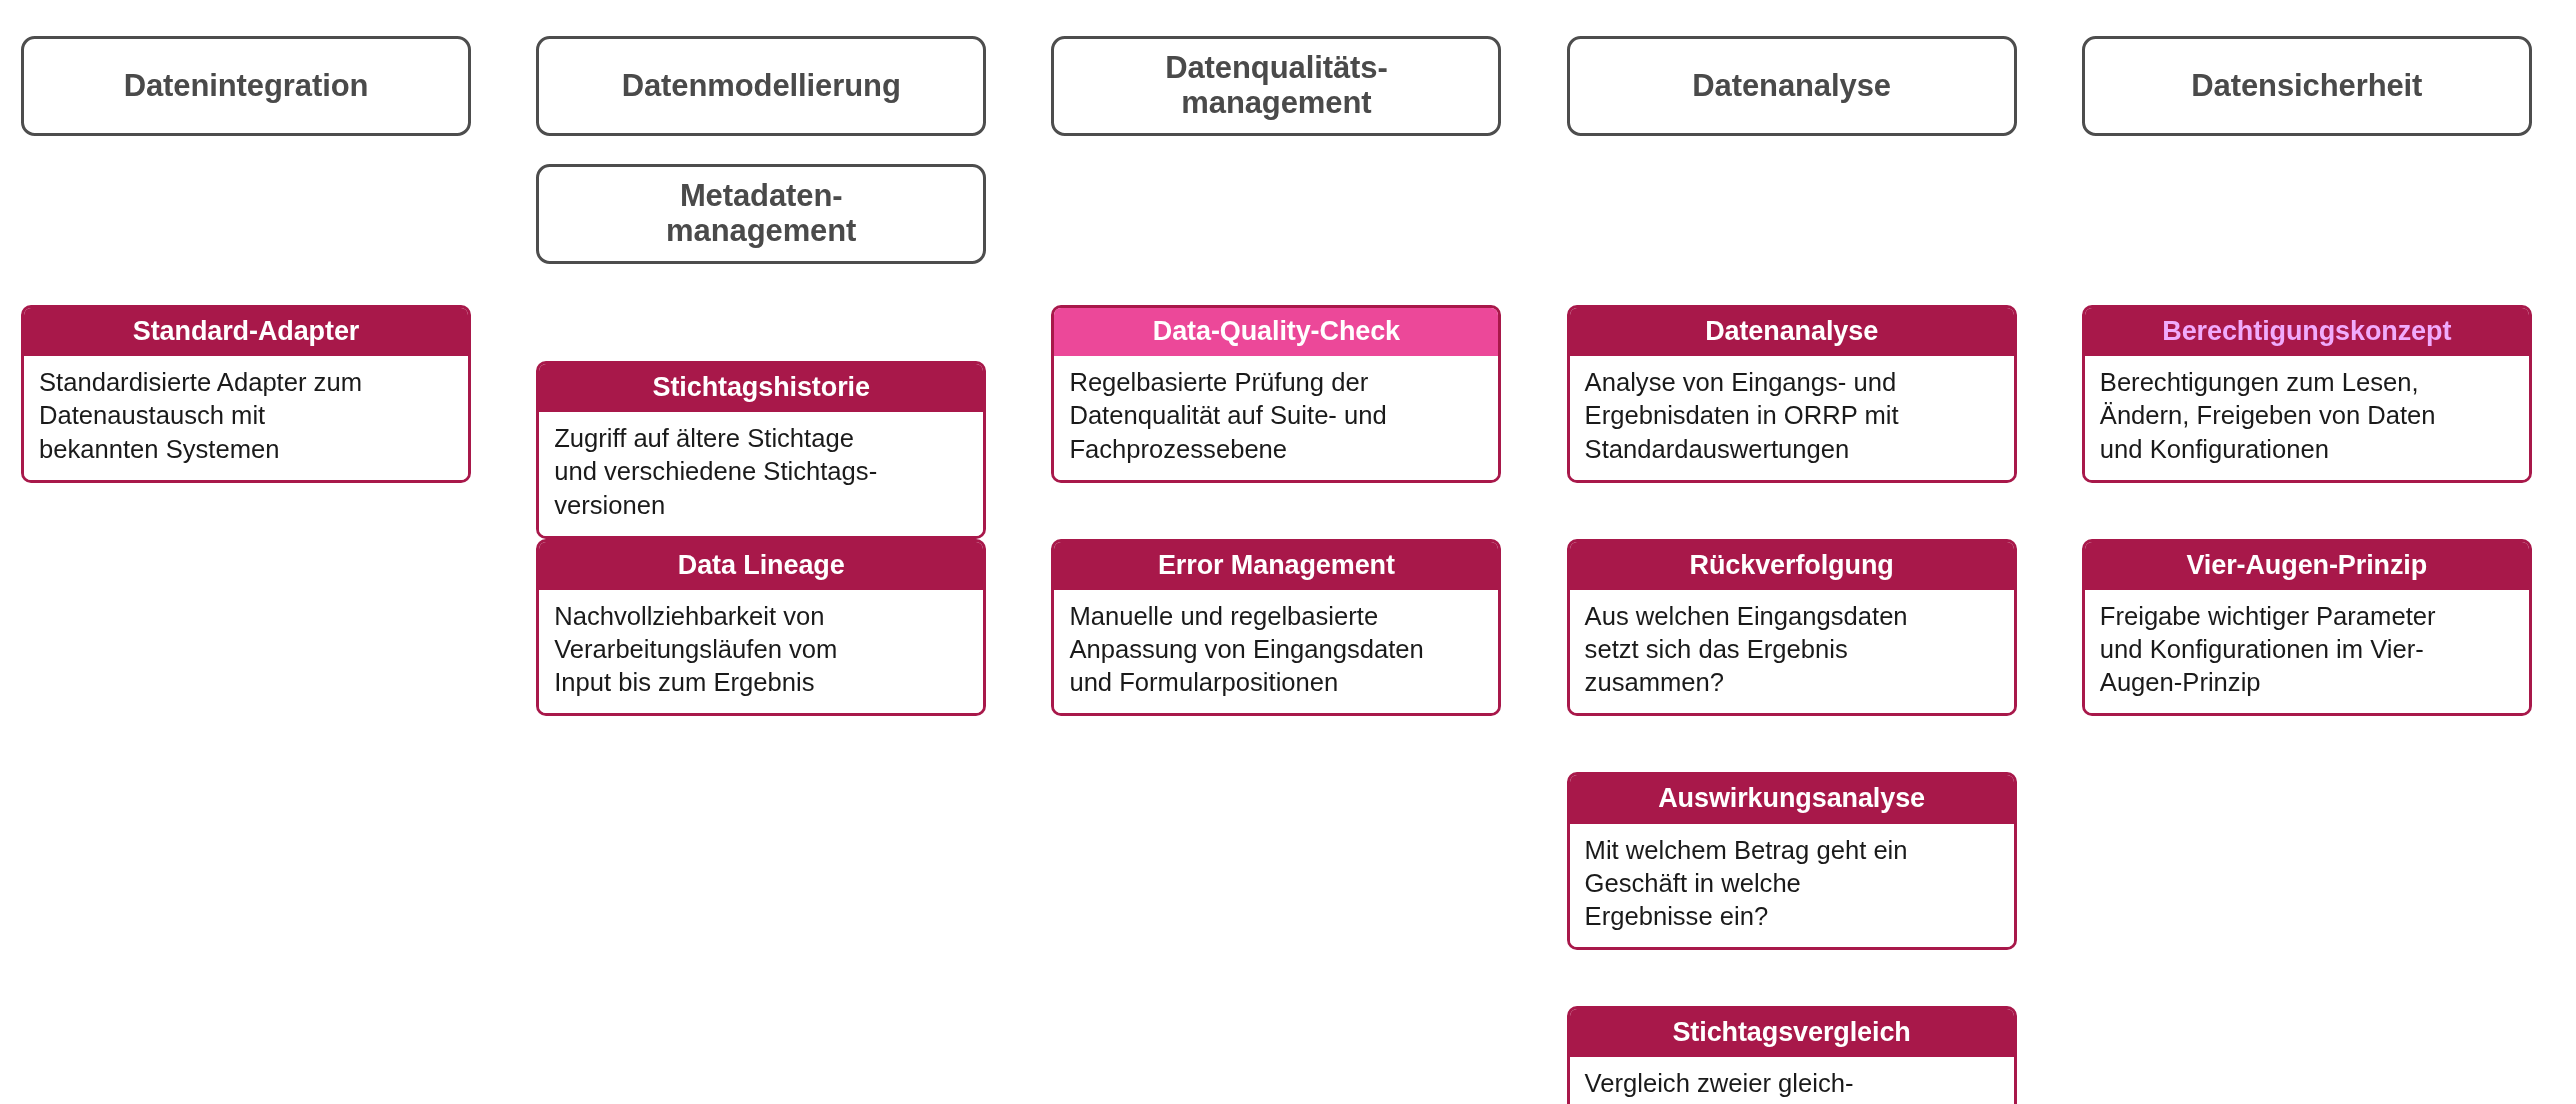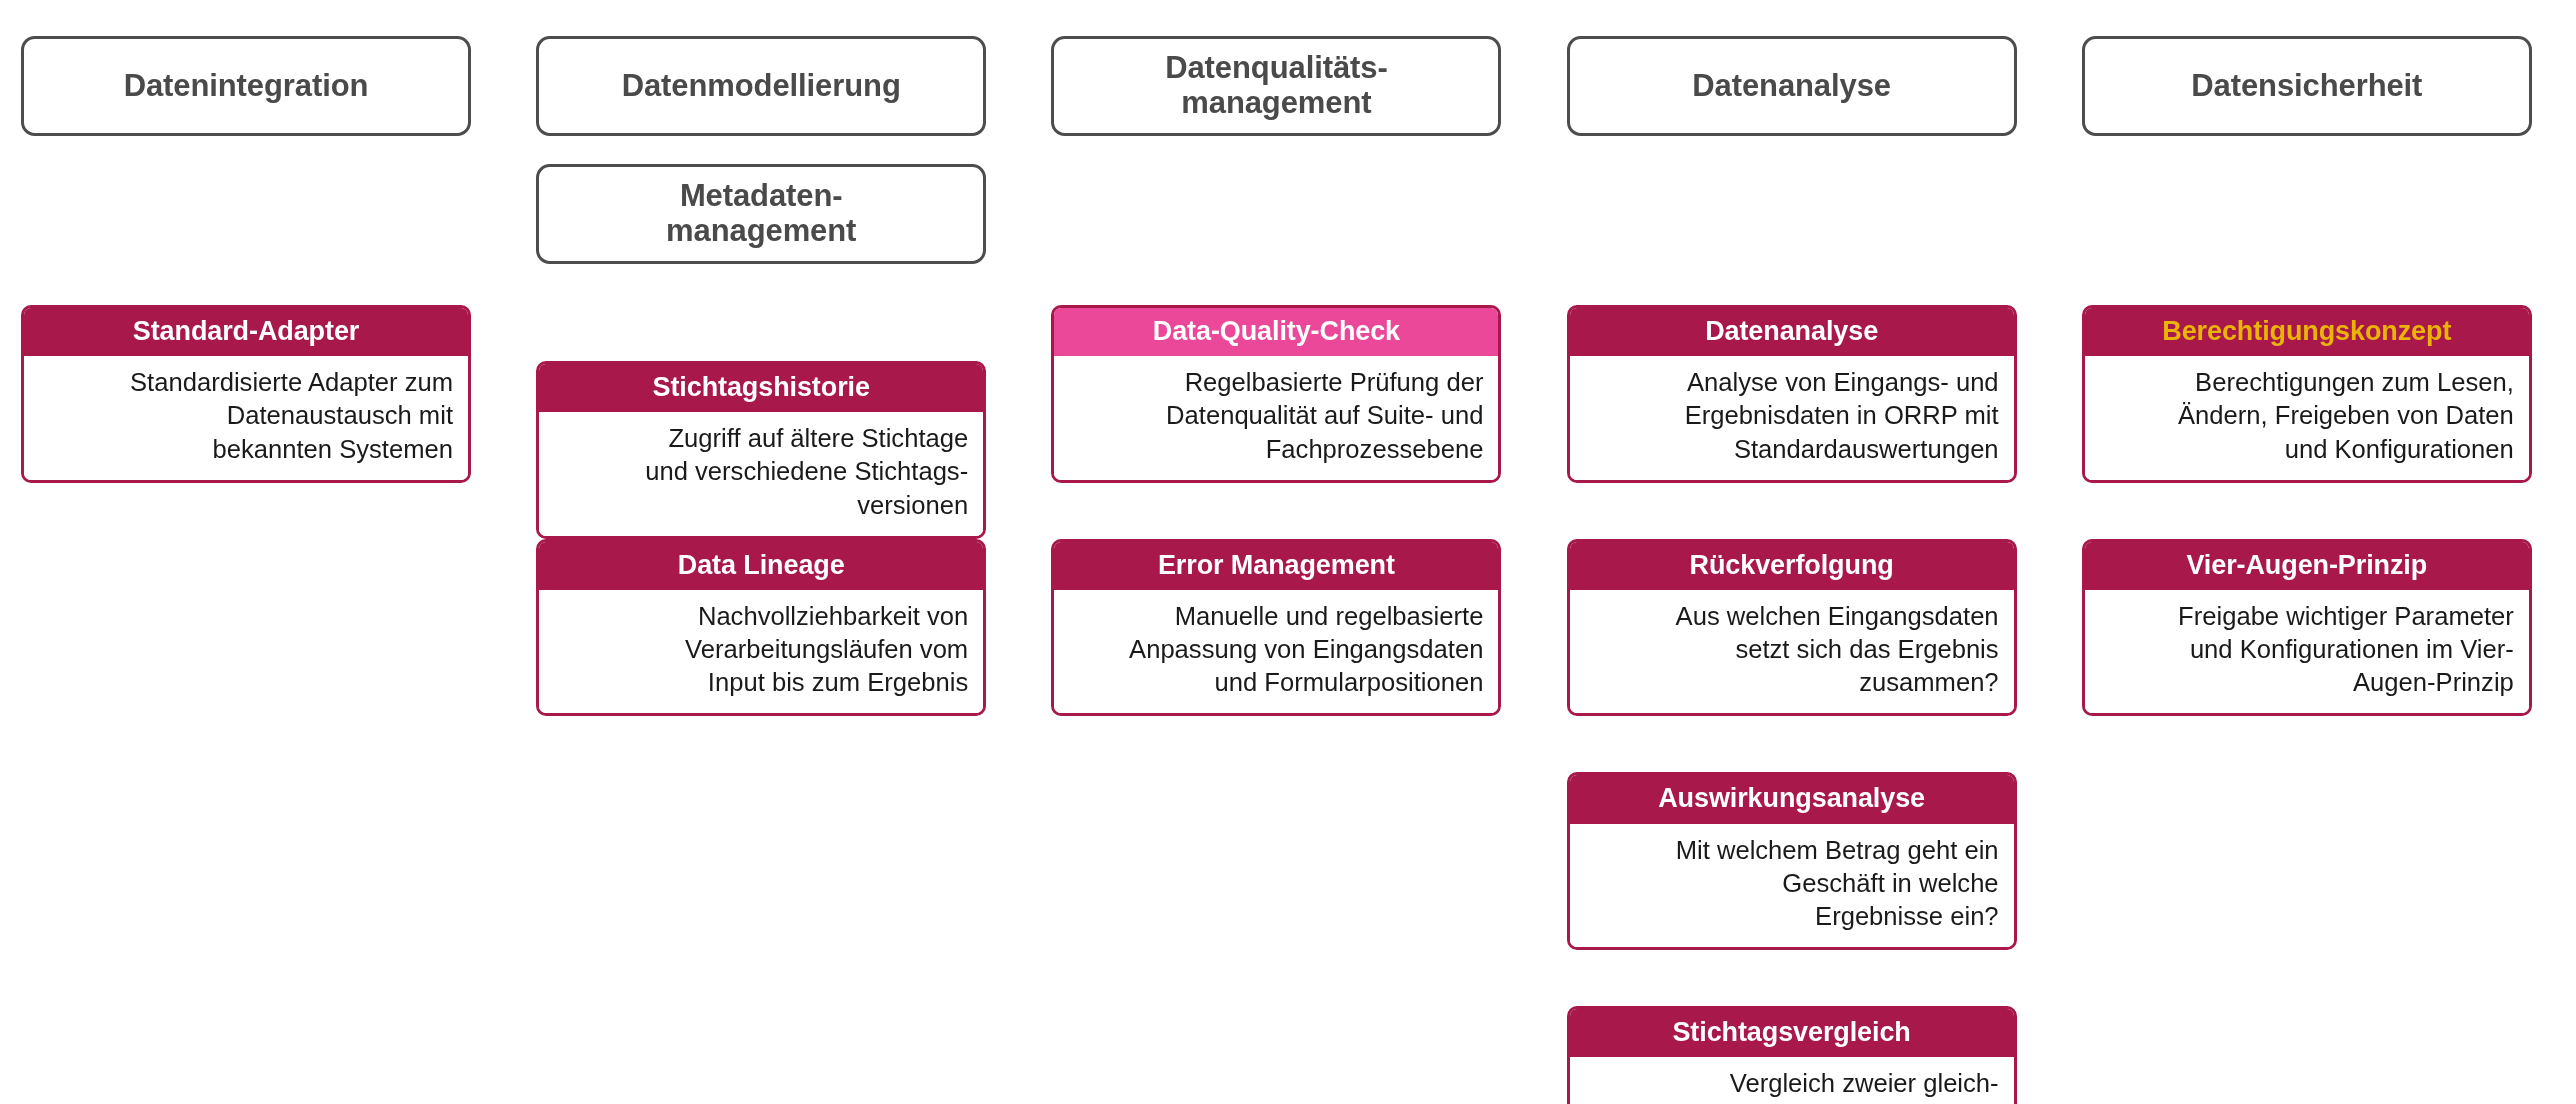--- a/index.html
+++ b/index.html
@@ -68,21 +68,20 @@
     letter-spacing:-0.1px;
   }
   .card-body{
     background:#ffffff;
     color:#1a1a1a;
     font-size:25.6px;
     line-height:1.30;
     padding:10px 15px 13.7px 15px;
     white-space:pre-line;
     font-weight:400;
-    text-align:right;
   }
 </style>
 </head>
 <body style="background: rgb(255, 255, 255);">
 
 <div id="board">
     <div class="column">
       <div class="col-inner">
         <div>
           <div class="header-box" style="border-color: rgb(77, 77, 77); color: rgb(74, 74, 74);">
@@ -187,21 +186,21 @@
     </div>
     <div class="column">
       <div class="col-inner">
         <div>
           <div class="header-box" style="border-color: rgb(77, 77, 77); color: rgb(74, 74, 74);">
             <span style="white-space: pre-line;">Datensicherheit</span>
           </div>
         </div>
         <div class="cards" style="top: 269px;">
           <div class="card" style="border-color: rgb(168, 24, 74);">
-            <div class="card-title" style="background: rgb(168, 24, 74); color: #eab308;">Berechtigungskonzept</div>
+            <div class="card-title" style="background: rgb(168, 24, 74); color: #f0abfc;">Berechtigungskonzept</div>
             <div class="card-body" style="color: rgb(26, 26, 26);">Berechtigungen zum Lesen,
 Ändern, Freigeben von Daten
 und Konfigurationen</div>
           </div>
           <div class="card" style="margin-top: 56px; border-color: rgb(168, 24, 74);">
             <div class="card-title" style="background: rgb(168, 24, 74); color: rgb(255, 255, 255);">Vier-Augen-Prinzip</div>
             <div class="card-body" style="color: rgb(26, 26, 26);">Freigabe wichtiger Parameter
 und Konfigurationen im Vier-
 Augen-Prinzip</div>
           </div>

